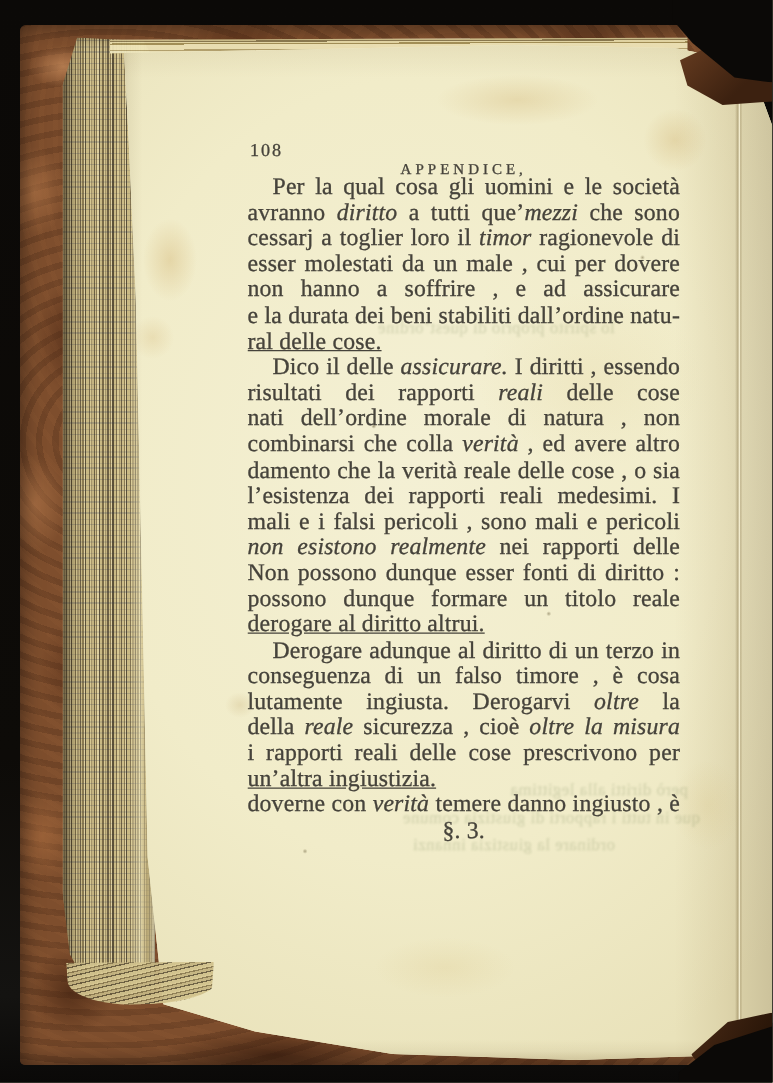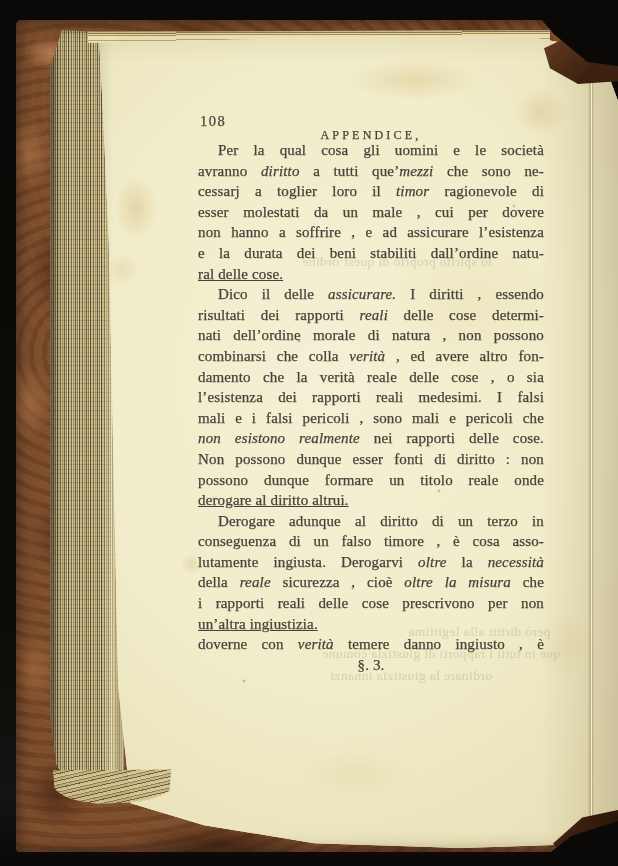--- a/index.html
+++ b/index.html
@@ -114,21 +114,21 @@
     letter-spacing:.15px;
   }
   #header-row{position:relative;height:20px;margin-bottom:8px;}
   #page-number{position:absolute;left:2px;top:1px;font-size:14.5px;letter-spacing:1.5px;}
   #running-head{
     position:absolute;left:50%;top:16px;transform:translateX(-50%);
     font-size:12px;letter-spacing:3.2px;white-space:nowrap;
   }
   .para{margin:0;}
   .line{
-    font-size:15px;line-height:20.6px;height:20.6px;overflow:hidden;
+    font-size:19px;line-height:20.6px;height:20.6px;overflow:hidden;
     text-align:justify;text-align-last:justify;white-space:normal;
   }
   .line.first{text-indent:20px;}
   .line.final{text-align-last:left;text-decoration:underline;}
   .line.heading{text-align:center;text-align-last:center;}
   .line em{}
   
   .ghost{
     position:absolute;font-size:13.5px;font-style:normal;
     color:var(--ghost,#7c8a5e);opacity:.24;filter:blur(.7px);

